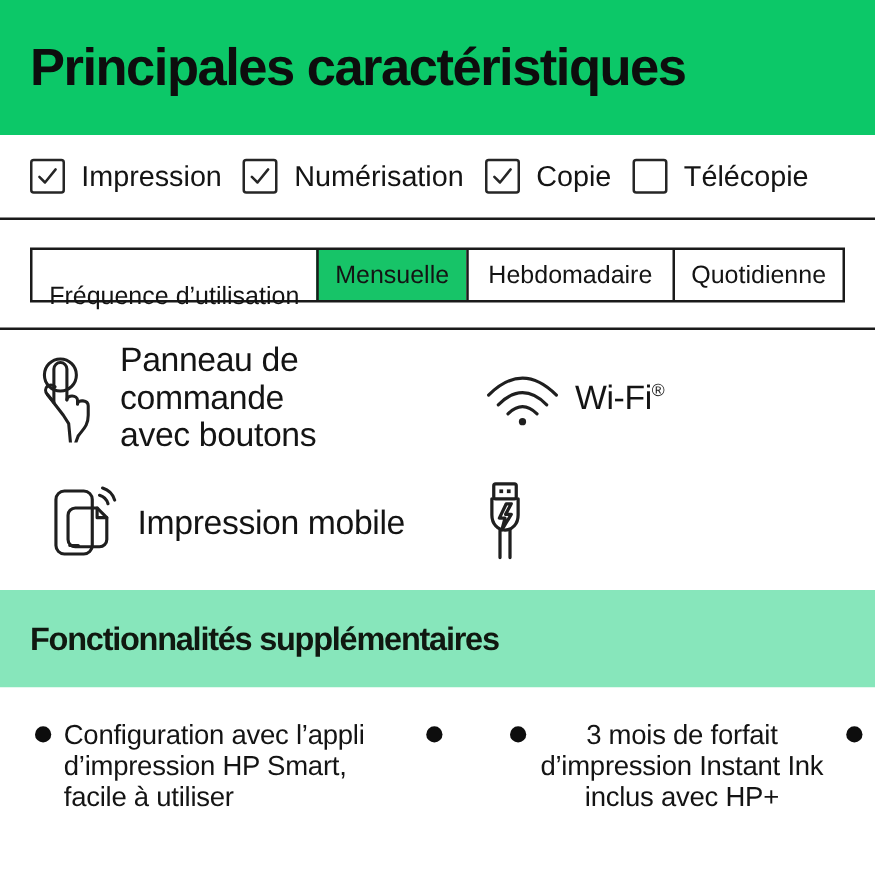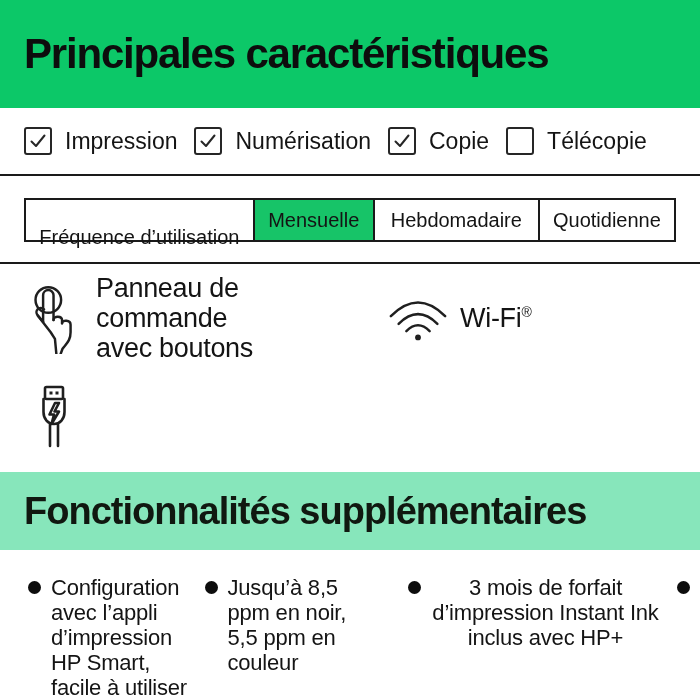--- a/index.html
+++ b/index.html
@@ -73,21 +73,21 @@
   }
   .f-label.narrow { max-width:185px; }
   .f-label sup { font-size:14px; }
 
   
   .band {
     height:78px; background:var(--mint,#87e6bb);
     display:flex; align-items:center; padding:0 24px;
   }
   .band h2 {
-    font-size:38px; font-weight:700; letter-spacing:-1px; color:#101810;
+    font-size:26px; font-weight:700; letter-spacing:-1px; color:#101810;
     white-space:nowrap;
     text-align:right;
   }
 
   
   .extras {
     height:170px; display:grid; grid-template-columns:1fr 1fr;
     padding:25px 0 0 28px; background:#fff;
   }
   .col { display:flex; gap:17px; }
@@ -173,20 +173,33 @@
       <svg width="62" height="50" viewBox="0 0 64 50">
         <path class="icon-stroke" d="M4 23 Q32 -5 60 23"></path>
         <path class="icon-stroke" d="M12 31 Q32 11 52 31"></path>
         <path class="icon-stroke" d="M20 38.5 Q32 26.5 44 38.5"></path>
         <circle cx="32" cy="45" r="3" fill="#1f1f1f"></circle>
       </svg>
     </span>
     <span class="f-label"><span>Wi-Fi</span><sup>®</sup></span>
   </div>
 
+  <div class="feature left">
+    <span class="f-icon">
+      <svg width="62" height="62" viewBox="0 0 64 64">
+        <rect class="icon-stroke" x="8" y="6" width="30" height="52" rx="7"></rect>
+        <path class="icon-stroke" d="M24 20 h18 l8 8 v18 a6 6 0 0 1 -6 6 H24 a6 6 0 0 1 -6 -6 V26 a6 6 0 0 1 6 -6 z"></path>
+        <path class="icon-stroke" d="M42 20 v8 h8"></path>
+        <path class="icon-stroke" d="M44 9.5 c3.5 1 6 3.5 7 7"></path>
+        <path class="icon-stroke" d="M46.5 3.5 c5 1.5 8.5 5 10 10"></path>
+        <path class="icon-stroke" d="M19.5 51 h7"></path>
+      </svg>
+    </span>
+    <span class="f-label">Impression mobile</span>
+  </div>
 
   <div class="feature right">
     <span class="f-icon">
       <svg width="42" height="68" viewBox="0 0 42 68">
         <rect class="icon-stroke" x="12" y="3" width="18" height="12" rx="1.5"></rect>
         <rect x="16.5" y="7.5" width="3" height="3" fill="#1f1f1f"></rect>
         <rect x="22.5" y="7.5" width="3" height="3" fill="#1f1f1f"></rect>
         <path class="icon-stroke" d="M10.5 15 v13 c0 7 4.5 12 10.5 12 s10.5-5 10.5-12 V15"></path>
         <path class="icon-stroke" d="M17 40 V62 M25 40 V62" stroke-width="2.4"></path>
         <path class="icon-stroke" d="M22 19 l-5.5 11.5 h4.5 l-2.5 9.5 7.5-12.5 h-4.5 l4.5-8.5 z" stroke-width="1.7"></path>
@@ -201,21 +214,20 @@
 </div>
 
 <div class="extras">
   <div class="col left">
     <div class="bullet">
       <span class="dot"></span>
       <span class="b-text">Configuration avec l’appli d’impression HP Smart, facile à utiliser</span>
     </div>
     <div class="bullet">
       <span class="dot"></span>
-      <span class="b-text">Jusqu’à 8,5 ppm en noir, 5,5 ppm en couleur</span>
     </div>
   </div>
   <div class="col right">
     <div class="bullet">
       <span class="dot"></span>
       <span class="b-text">3 mois de forfait d’impression Instant Ink inclus avec HP+</span>
     </div>
     <div class="bullet">
       <span class="dot"></span>
     </div>

